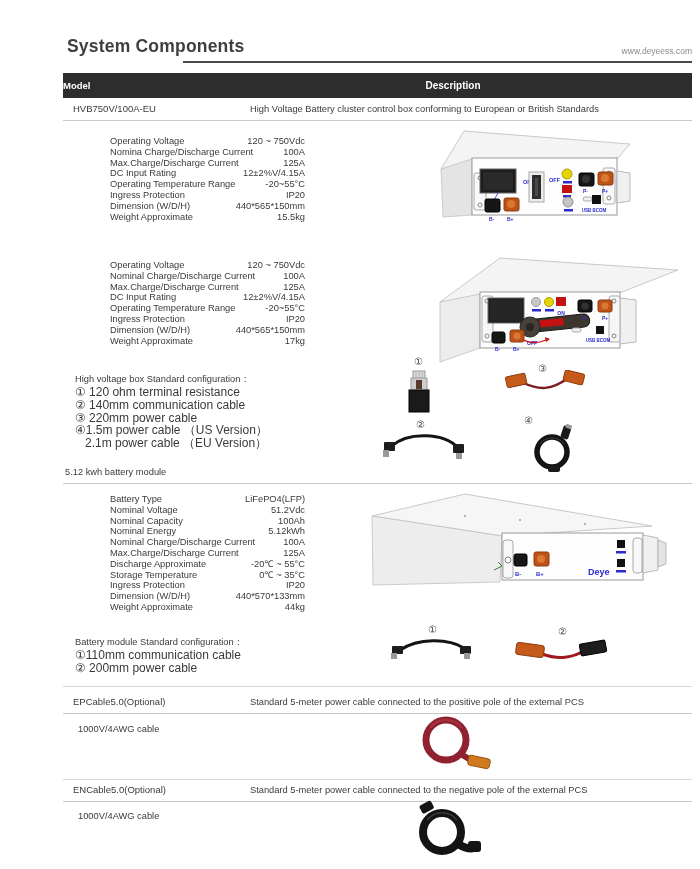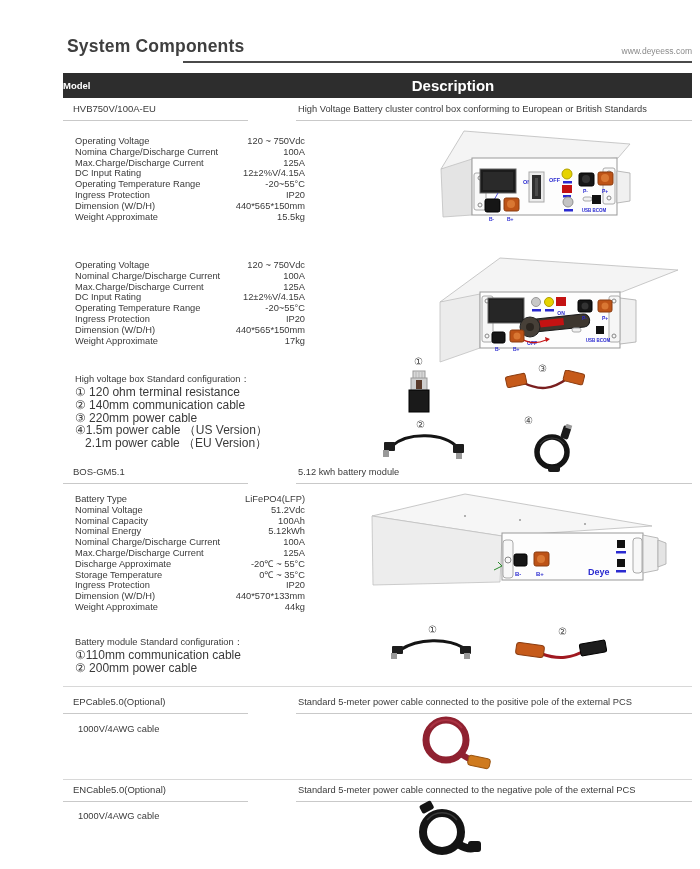--- a/index.html
+++ b/index.html
@@ -6,30 +6,30 @@
   #page{position:relative;width:700px;height:869px;background:#ffffff;overflow:hidden;
         font-family:"Liberation Sans",sans-serif;color:#3a3a3a;}
   .abs{position:absolute;}
   
   .doc-title{font-size:17.5px;font-weight:bold;color:#3f3f3f;letter-spacing:0.2px;}
   .title-rule{height:2px;background:#4a4a4a;}
   .website{font-size:8.5px;color:#8a8a8a;text-align:right;}
   
   .bar{background:#2d2d2d;display:flex;align-items:center;height:25px;}
   .bar .model-h{width:180px;color:#fff;font-size:9.5px;font-weight:bold;}
-  .bar .desc-h{width:420px;text-align:center;color:#fff;font-size:15px;font-weight:bold;}
-  
-  .mrow{display:flex;width:629px;gap:48px;}
+  .bar .desc-h{width:420px;text-align:center;color:#fff;font-size:10px;font-weight:bold;}
+  
+  .mrow{display:flex;width:629px;}
   .mrow .mcell{width:175px;border-bottom:1px solid #c9c9c9;padding:3px 0 6px 10px;
                font-size:9.5px;color:#3a3a3a;}
   .mrow .dcell{flex:1;border-bottom:1px solid #c9c9c9;padding:4px 0 6px 2px;
                font-size:9.3px;color:#3a3a3a;}
   
   .specs{width:230px;}
-  .spec-row{display:flex;justify-content:space-between;font-size:9.3px;line-height:10.8px;}
+  .spec-row{display:flex;justify-content:space-between;font-size:9.3px;line-height:10.8px;margin-left:35px;}
   .spec-label{white-space:nowrap;}
   .spec-value{white-space:nowrap;text-align:right;}
   
   .cfg-title{font-size:9.3px;color:#3a3a3a;}
   .cfg-item{font-size:12px;line-height:12.8px;white-space:pre;color:#3a3a3a;}
   .circ-num{font-size:10px;color:#4a4a4a;}
   .sub-label{font-size:9.3px;color:#3a3a3a;}
   .divider{height:1px;background:#d8d8d8;}
   svg text{font-family:"Liberation Sans",sans-serif;}
 </style>
@@ -248,21 +248,20 @@
   <span class="abs circ-num" style="left:524px;top:415px;">④</span>
   <svg class="abs" style="left:524px;top:424px;" width="62" height="48" viewBox="0 0 62 48">
     <circle cx="28" cy="28" r="15" fill="none" stroke="#141414" stroke-width="5.5"></circle>
     <path d="M 16,20 A 15 15 0 0 1 40,20" stroke="#3a3a3a" stroke-width="1.2" fill="none"></path>
     <rect x="38" y="2" width="8" height="13" rx="2" transform="rotate(18 42 8)" fill="#1a1a1a"></rect>
     <rect x="40" y="0" width="6" height="4" transform="rotate(18 42 8)" fill="#999999"></rect>
     <rect x="24" y="42" width="12" height="6" rx="2" fill="#1a1a1a"></rect>
   </svg>
 
   <div class="abs mrow" style="left:63px;top:463px;">
-    <div class="mcell">BOS-GM5.1</div>
     <div class="dcell">5.12 kwh battery module</div>
   </div>
 
   <div class="abs specs" style="left:75px;top:494px;">
 
   <div class="spec-row">
       <span class="spec-label">Battery Type</span>
       <span class="spec-value">LiFePO4(LFP)</span>
     </div>
       <div class="spec-row">

